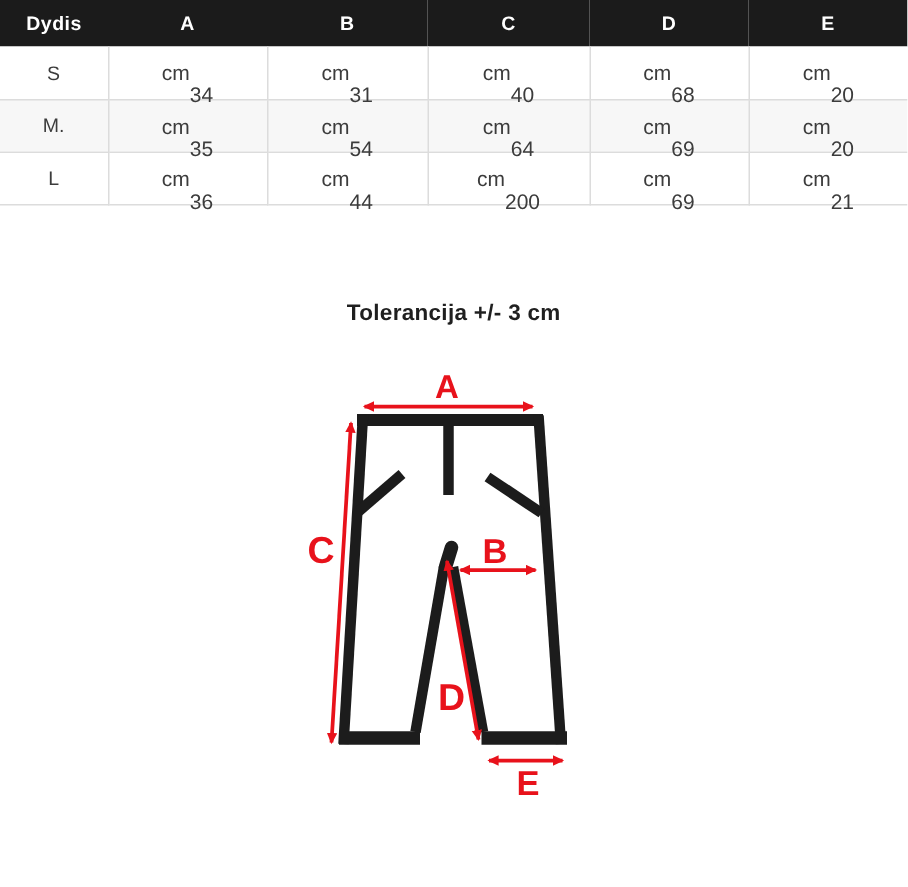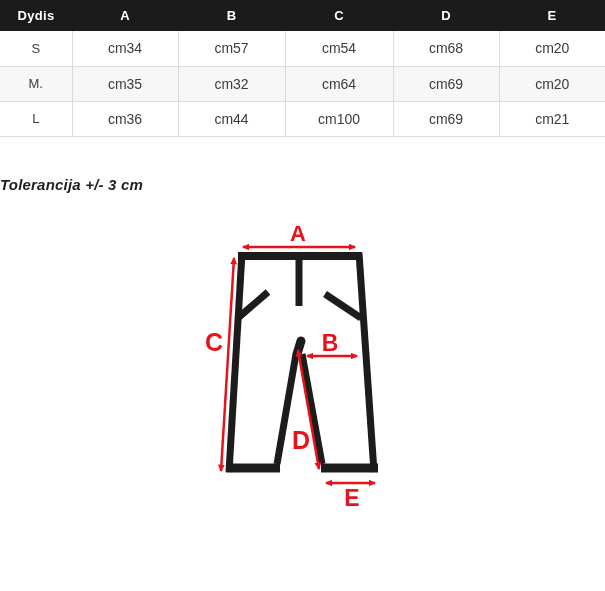--- a/index.html
+++ b/index.html
@@ -44,30 +44,30 @@
     text-align: center;
     vertical-align: middle;
     font-size: 14px;
     color: var(--cell-text);
     border-bottom: 1px solid var(--border);
     background: #ffffff;
   }
   table.size-table tbody td:not(:last-child) { border-right: 1px solid var(--border); }
   table.size-table tbody tr:nth-child(even) td { background: var(--row-alt); }
   table.size-table tbody td.size-col { font-size: 13px; }
-  .measure .digits { position: relative; top: 0; }
+  .measure .digits { position: relative; top: 15px; }
   
   .tolerance-note {
-    margin-top: 37px;
+    margin-top: 61px;
+    text-align: center;
     font-size: 15px;
     font-weight: 700;
     color: #1f1f1f;
     line-height: 22px;
     letter-spacing: .2px;
-    font-style: italic;
   }
   
   .diagram-wrap { margin-top: 16px; }
   svg.pants-diagram { display: block; }
   svg .measure-label {
     fill: var(--red);
     font-family: "Liberation Sans", sans-serif;
     font-weight: 800;
     text-anchor: middle;
   }
@@ -91,38 +91,38 @@
         <th>B</th>
         <th>C</th>
         <th>D</th>
         <th>E</th>
       </tr>
   </thead>
   <tbody>
       <tr>
         <td class="size-col">S</td>
         <td class="measure">cm<span class="digits">34</span></td>
-        <td class="measure">cm<span class="digits">57</span></td>
-        <td class="measure">cm<span class="digits">54</span></td>
+        <td class="measure">cm<span class="digits">31</span></td>
+        <td class="measure">cm<span class="digits">40</span></td>
         <td class="measure">cm<span class="digits">68</span></td>
         <td class="measure">cm<span class="digits">20</span></td>
       </tr>
       <tr>
         <td class="size-col">M.</td>
         <td class="measure">cm<span class="digits">35</span></td>
-        <td class="measure">cm<span class="digits">32</span></td>
+        <td class="measure">cm<span class="digits">54</span></td>
         <td class="measure">cm<span class="digits">64</span></td>
         <td class="measure">cm<span class="digits">69</span></td>
         <td class="measure">cm<span class="digits">20</span></td>
       </tr>
       <tr>
         <td class="size-col">L</td>
         <td class="measure">cm<span class="digits">36</span></td>
         <td class="measure">cm<span class="digits">44</span></td>
-        <td class="measure">cm<span class="digits">100</span></td>
+        <td class="measure">cm<span class="digits">200</span></td>
         <td class="measure">cm<span class="digits">69</span></td>
         <td class="measure">cm<span class="digits">21</span></td>
       </tr>
     </tbody>
 </table>
 
 <div class="tolerance-note">Tolerancija +/- 3 cm</div>
 
 <div class="diagram-wrap">
   <svg class="pants-diagram" width="605" height="300" viewBox="0 0 605 300" xmlns="http://www.w3.org/2000/svg">

